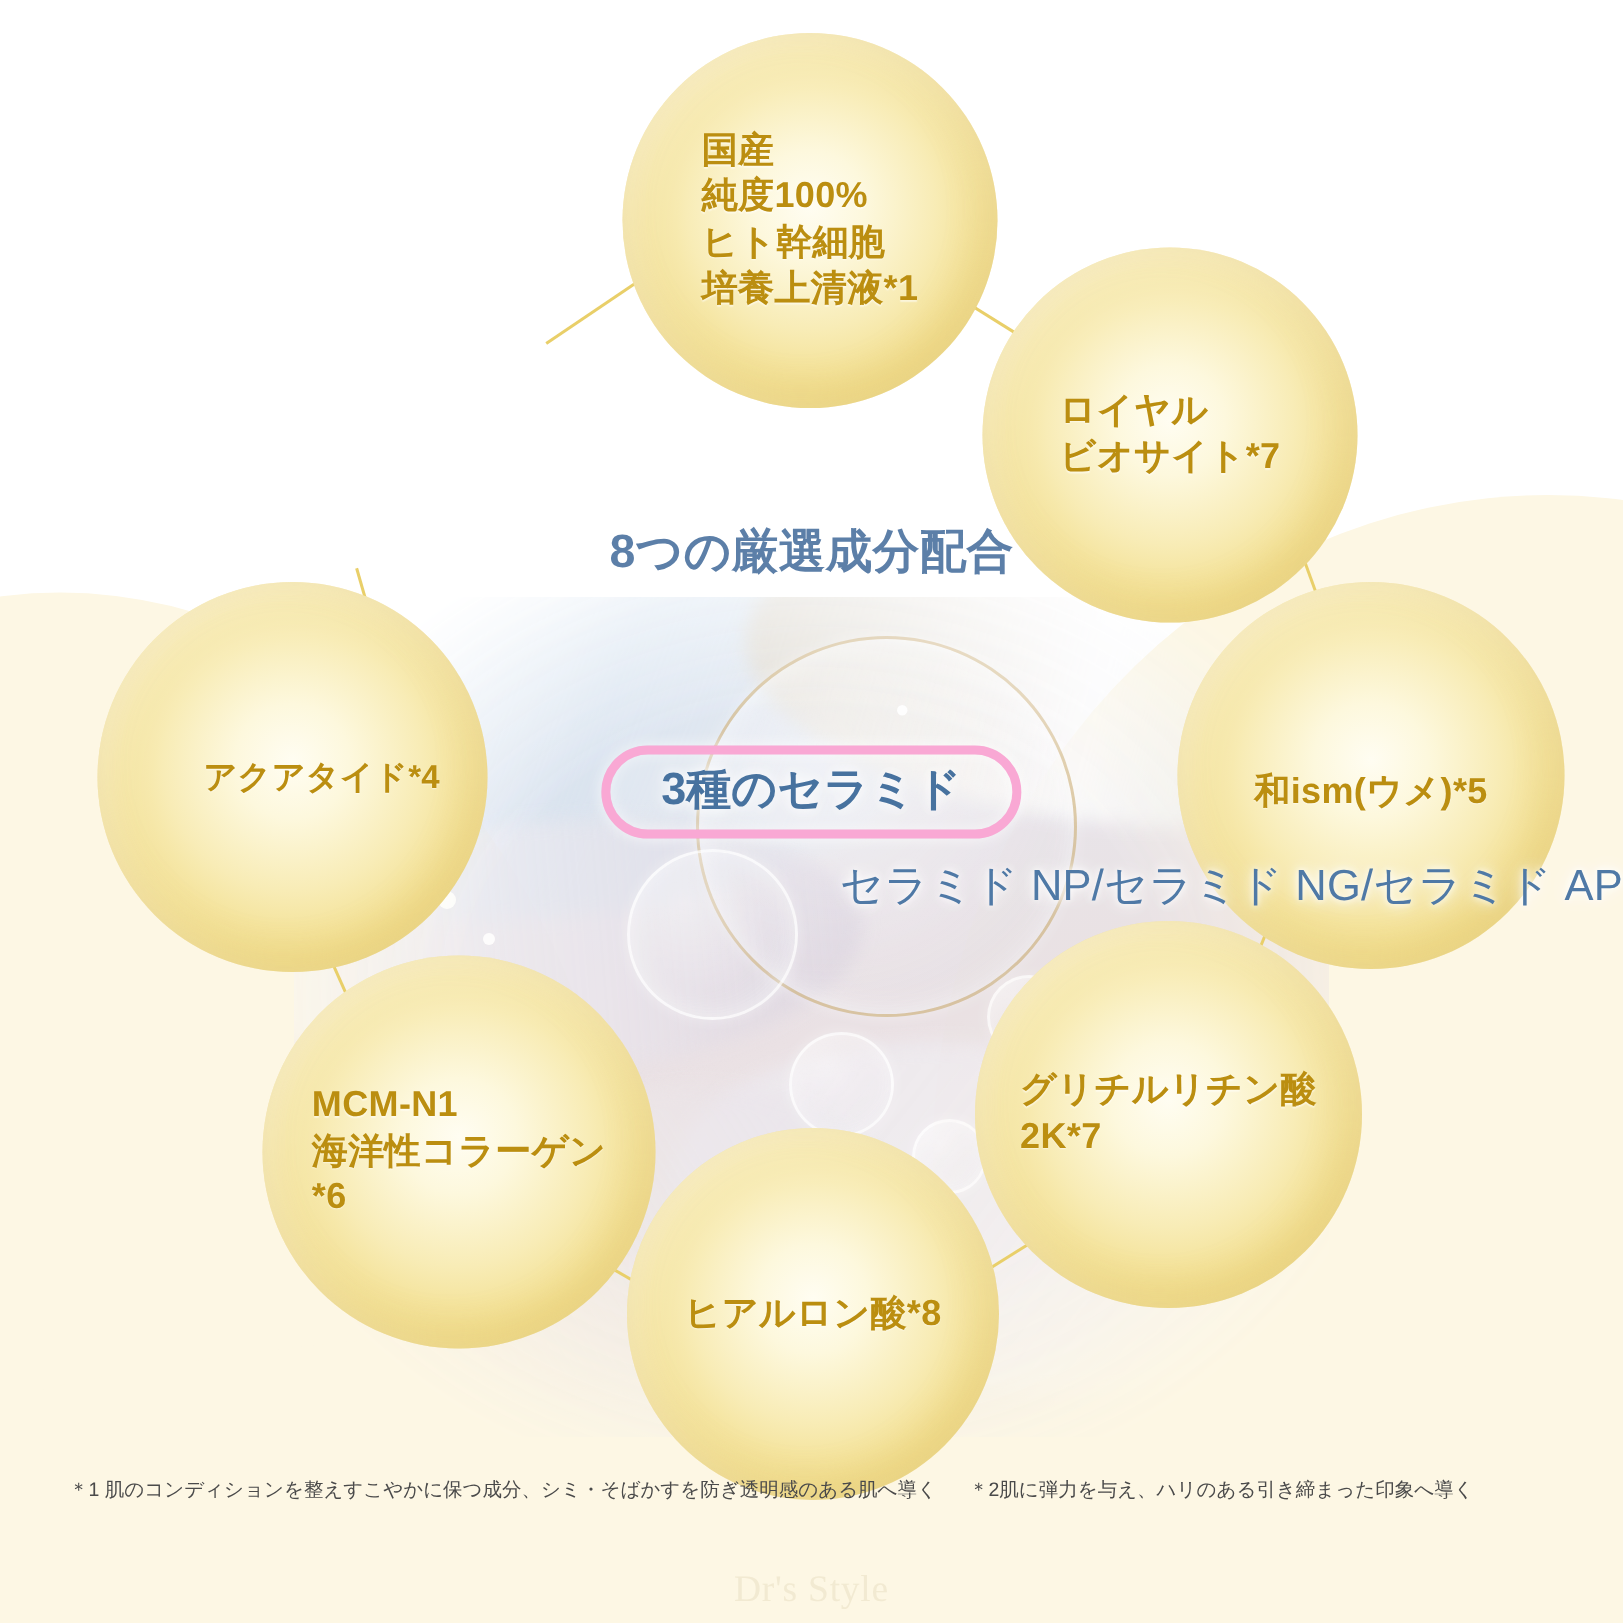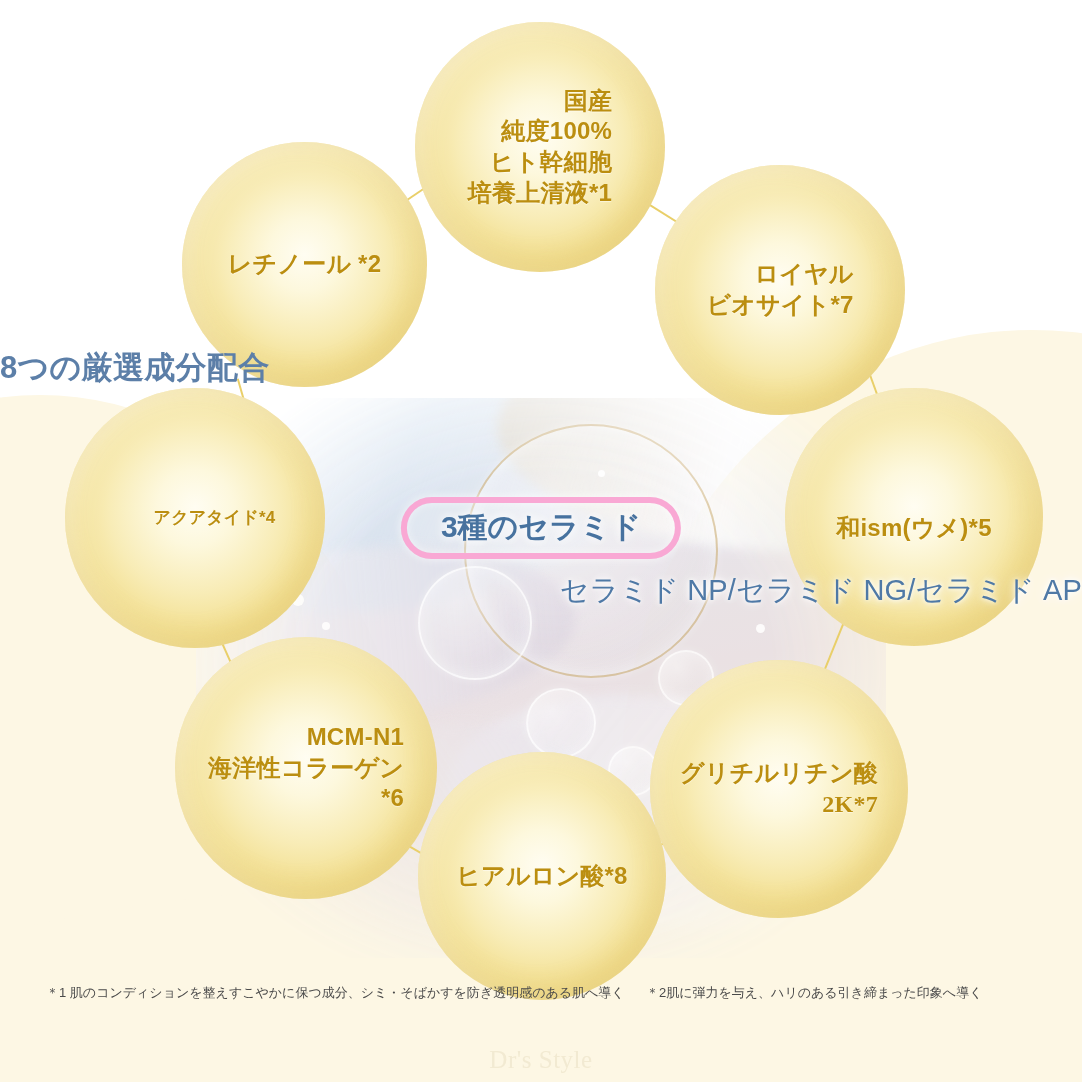--- a/index.html
+++ b/index.html
@@ -113,21 +113,21 @@
     filter: blur(.4px);
   }
 
   
   .bubble {
     position: absolute;
     border-radius: 50%;
     display: flex;
     align-items: center;
     justify-content: center;
-    text-align: right;
+    text-align: left;
     background:
       radial-gradient(circle at 50% 46%,
         #fffdf2 0%,
         #fdf8dd 20%,
         #f8ecb6 45%,
         #f2de8c 68%,
         #eed873 84%,
         #e9d269 95%,
         #e3c95c 100%);
     box-shadow:
@@ -153,20 +153,21 @@
     transform-origin: 0 50%;
     z-index: 2;
   }
 
   
   .headline {
     position: absolute;
     left: 0;
     right: 0;
     top: 347px;
+    text-align: center;
     font-size: 31px;
     font-weight: 700;
     color: #5c7fa8;
     letter-spacing: .01em;
     z-index: 8;
   }
 
   
   .badge {
     position: absolute;
@@ -270,44 +271,41 @@
   <div class="link" style="left:400px; top:840px; width:82px; transform:rotate(30deg);"></div>
   <div class="link" style="left:648px; top:852px; width:84px; transform:rotate(-32deg);"></div>
 
   <div class="bubble" style="left:415px; top:22px; width:250px; height:250px;">
     <div class="label" style="font-size:24px;">国産
 純度100%
 ヒト幹細胞
 培養上清液*1</div>
   </div>
 
-  <div class="bubble" style="left:182px; top:142px; width:245px; height:245px;">
-    <div class="label" style="font-size:24px;">レチノール *2</div>
-  </div>
 
   <div class="bubble" style="left:655px; top:165px; width:250px; height:250px;">
     <div class="label" style="font-size:24px;">ロイヤル
 ビオサイト*7</div>
   </div>
 
   <div class="bubble" style="left:65px; top:388px; width:260px; height:260px;">
-    <div class="label" style="font-size:17px;margin-left:39px;">アクアタイド*4</div>
+    <div class="label" style="font-size:22px;margin-left:39px;">アクアタイド*4</div>
   </div>
 
   <div class="bubble" style="left:785px; top:388px; width:258px; height:258px;">
     <div class="label" style="font-size:24px;margin-top:23px;">和ism(ウメ)*5</div>
   </div>
 
   <div class="bubble" style="left:175px; top:637px; width:262px; height:262px;">
     <div class="label" style="font-size:24px;">MCM-N1
 海洋性コラーゲン
 *6</div>
   </div>
 
-  <div class="bubble" style="left:650px; top:660px; width:258px; height:258px;font-family:Liberation Serif, serif;">
+  <div class="bubble" style="left:650px; top:614px; width:258px; height:258px;">
     <div class="label" style="font-size:24px;">グリチルリチン酸
 2K*7</div>
   </div>
 
   <div class="bubble" style="left:418px; top:752px; width:248px; height:248px;">
     <div class="label" style="font-size:24px;">ヒアルロン酸*8</div>
   </div>
 
   <div class="headline">8つの厳選成分配合</div>
 

